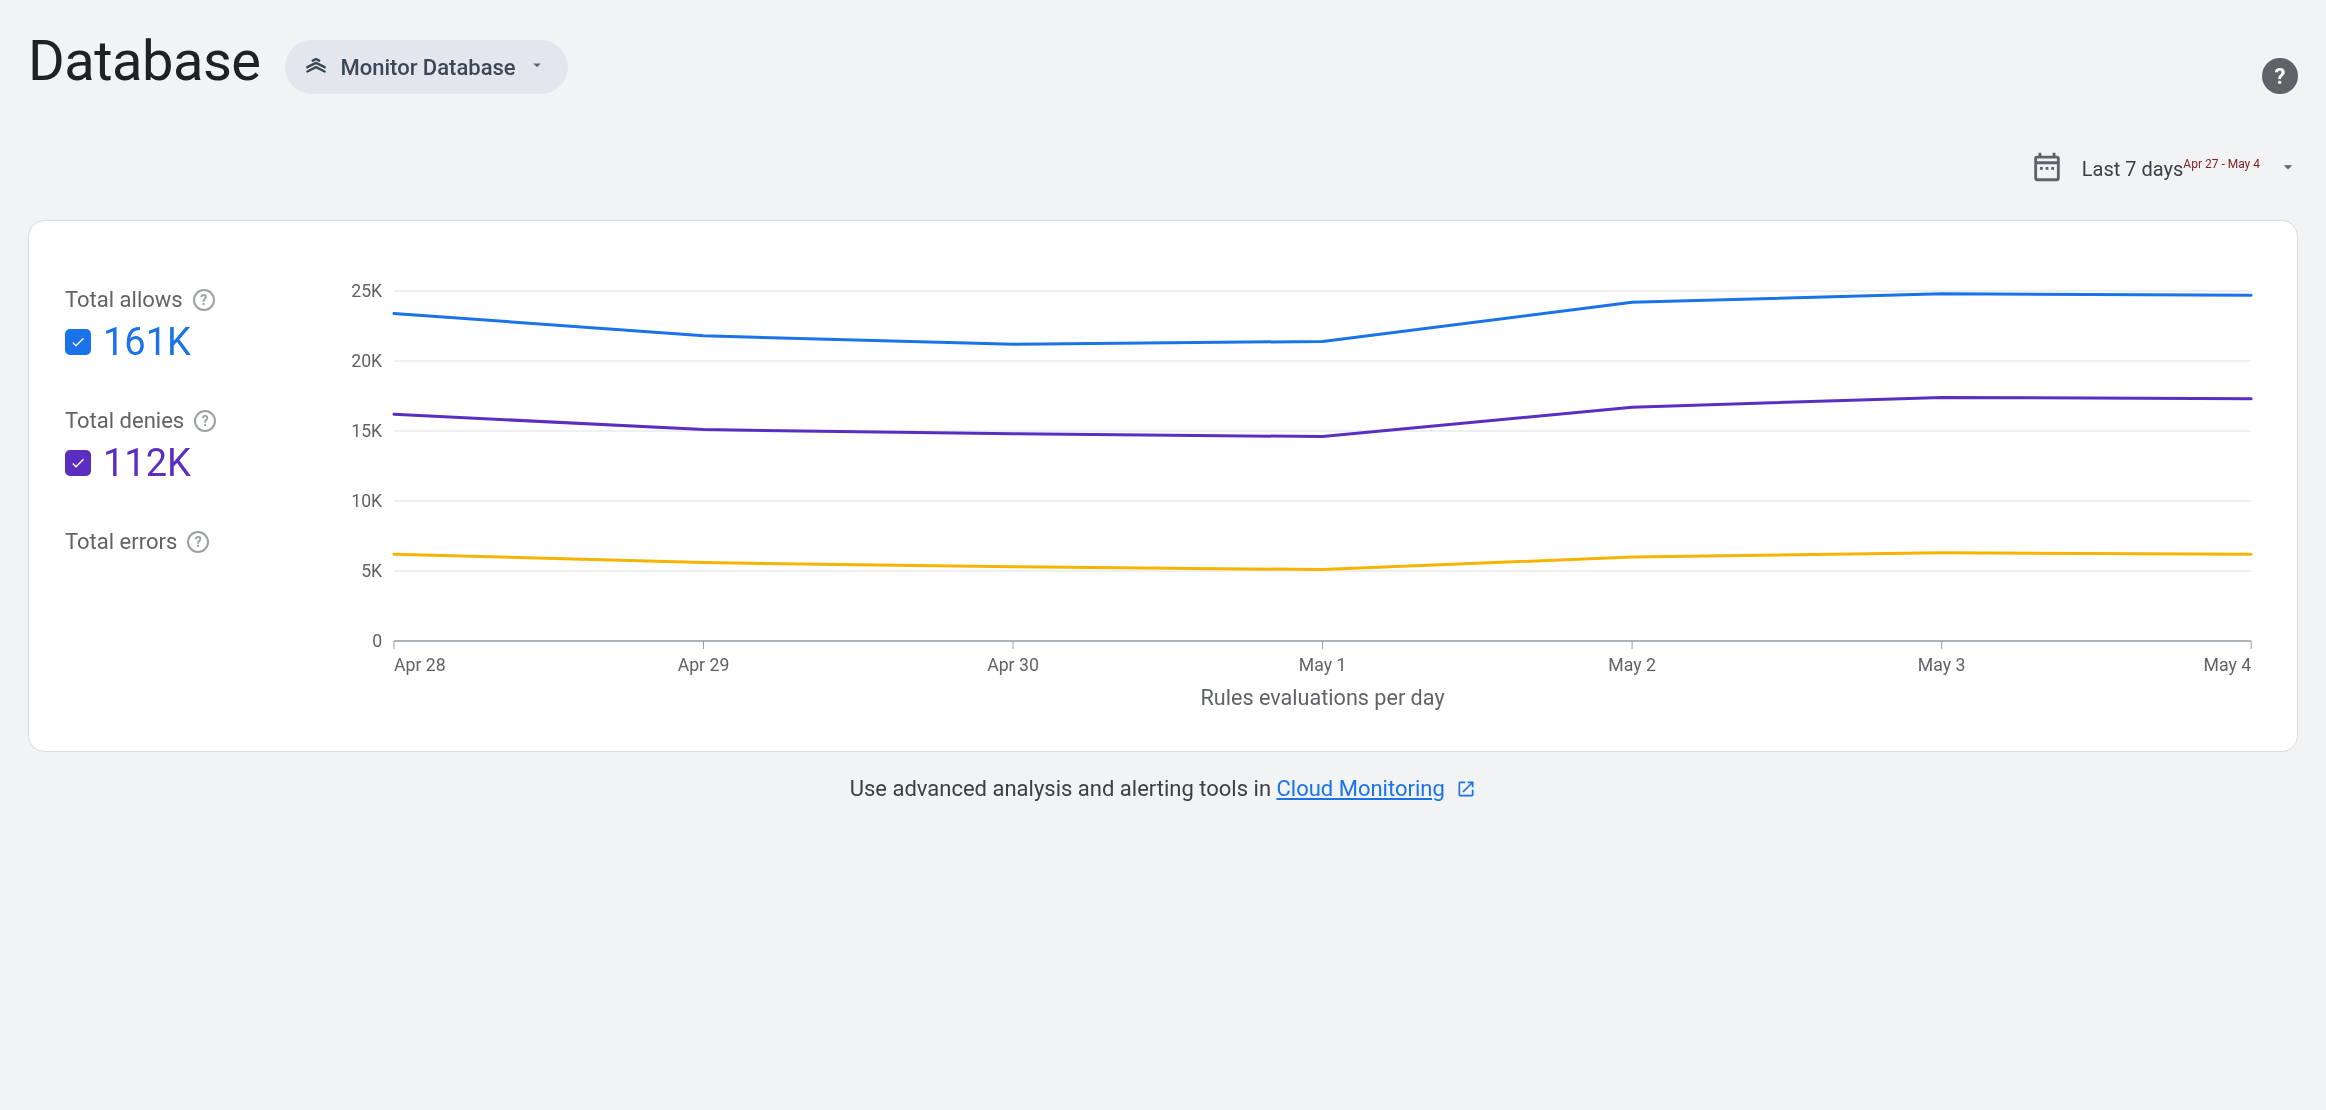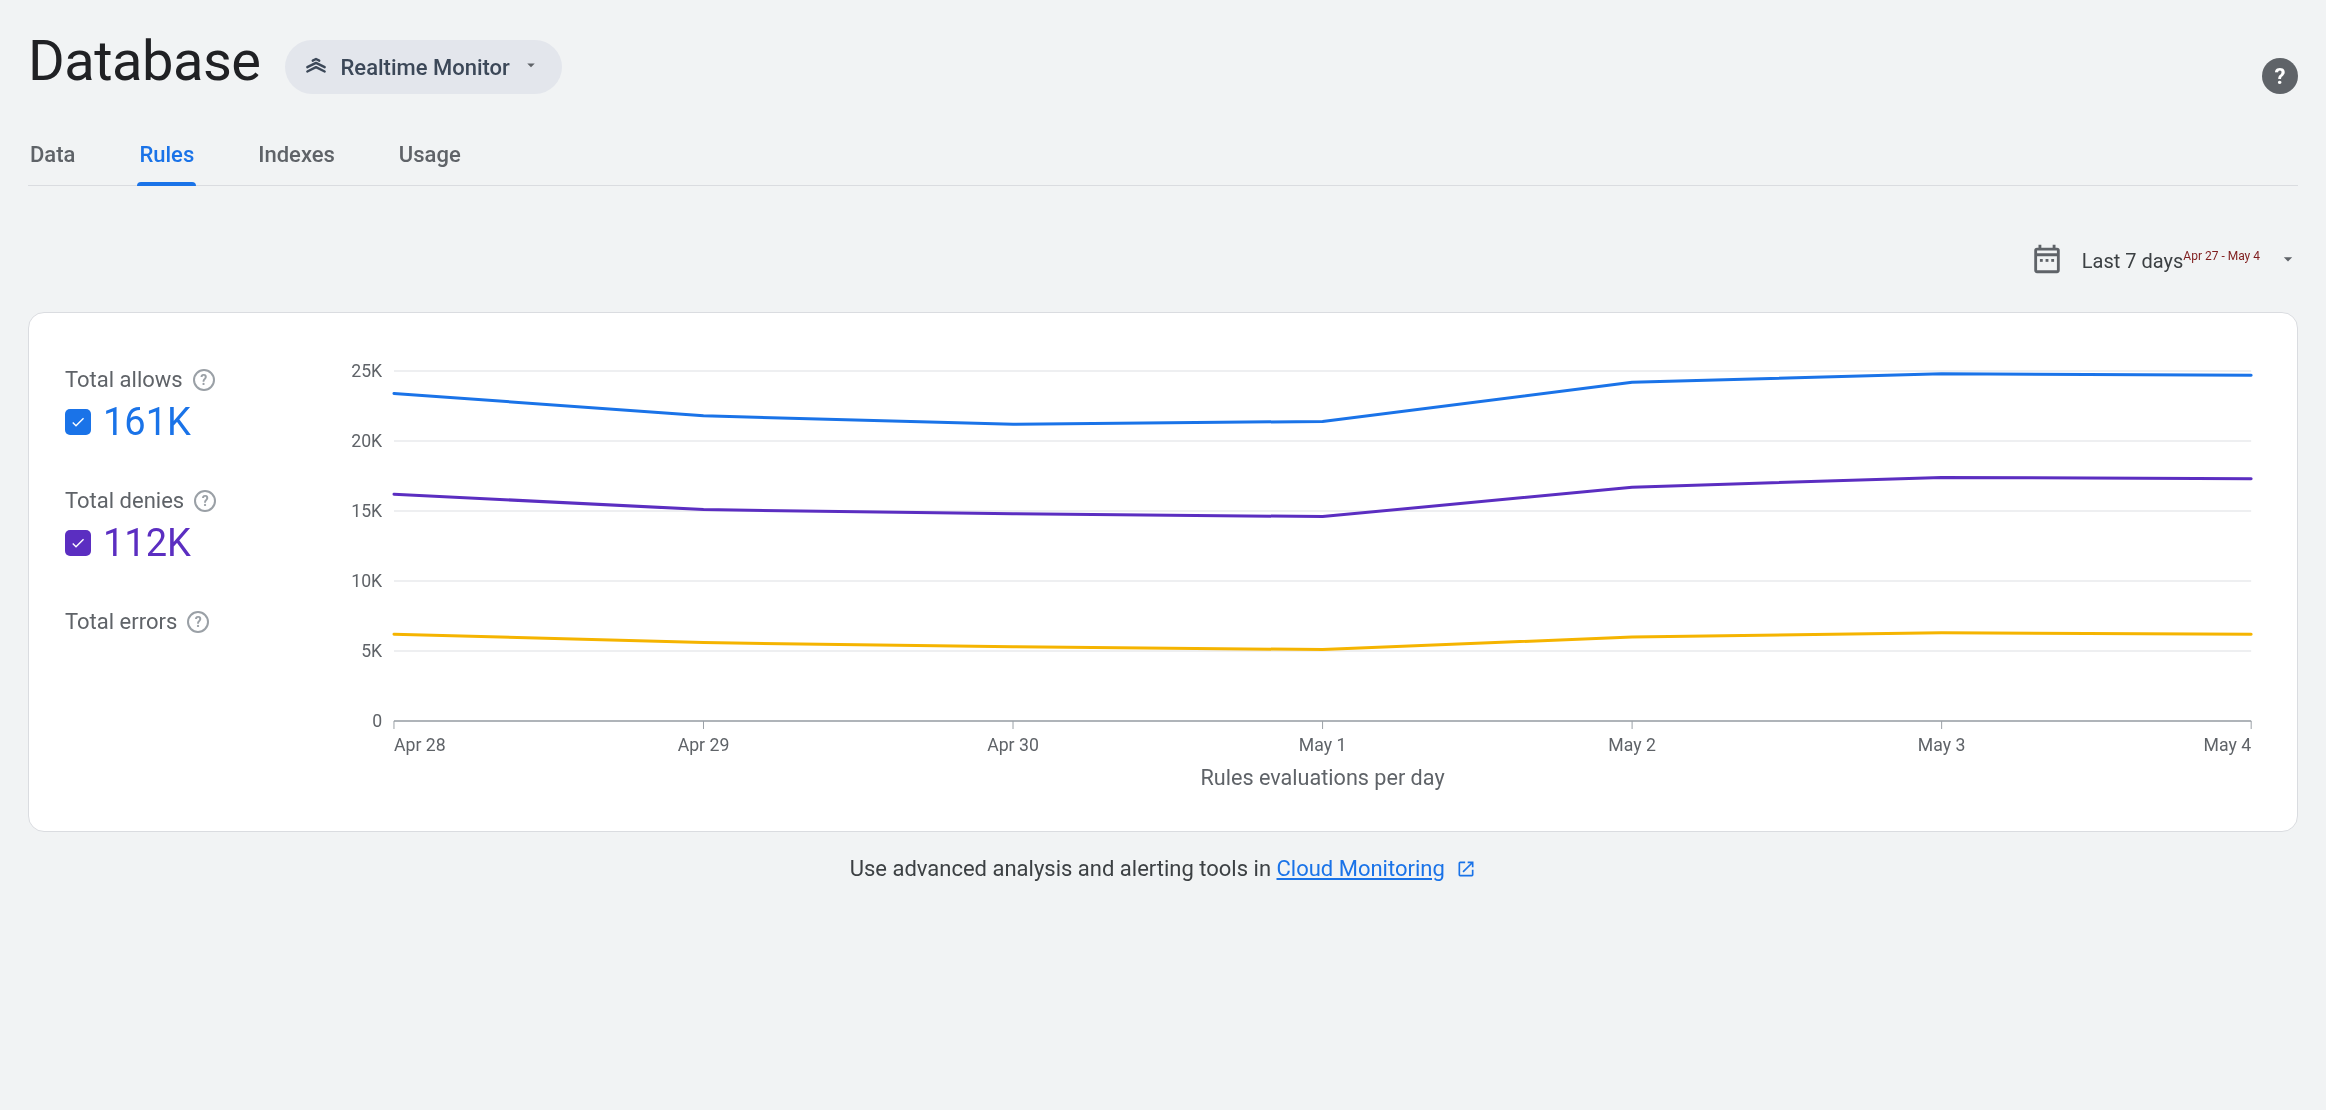--- a/index.html
+++ b/index.html
@@ -93,21 +93,21 @@
   .date-text span:last-child { font-size:12px; color:#7f1d1d; }
 
   
   .card {
     margin-top: 32px;
     background:#fff;
     border:1px solid #dadce0;
     border-radius: 16px;
     padding: 48px 36px 40px 36px;
   }
-  .card-body { display:flex; gap: 40px; }
+  .card-body { display:flex; gap: 40px; margin-top: 12px; }
 
   .legend-col { width: 230px; display:flex; flex-direction:column; gap: 44px; padding-top:6px }
   .legend-item .lg-label { display:flex; align-items:center; gap:10px; font-size:22px; color:#5f6368; }
   .lg-help {
     width:22px;height:22px;border:2px solid #9aa0a6;border-radius:50%;
     display:inline-flex;align-items:center;justify-content:center;
     font-size:14px;color:#9aa0a6;font-weight:700;
   }
   .lg-value-row { display:flex; align-items:center; gap:12px; margin-top:8px }
   .lg-check {
@@ -137,36 +137,30 @@
   <div class="header-row">
     <h1 class="page-title">Database</h1>
     <div class="db-selector">
       <span>
         <svg width="26" height="26" viewBox="0 0 24 24" fill="none">
           <path d="M4 14 L12 10 L20 14" stroke="#3c4858" stroke-width="2.2" stroke-linecap="round" stroke-linejoin="round"></path>
           <path d="M4 18 L12 14 L20 18" stroke="#3c4858" stroke-width="2.2" stroke-linecap="round" stroke-linejoin="round"></path>
           <path d="M9 8 L12 6.5 L15 8" stroke="#3c4858" stroke-width="2.2" stroke-linecap="round" stroke-linejoin="round"></path>
         </svg>
       </span>
-      <span class="db-selector-label">Realtime Monitor</span>
+      <span class="db-selector-label">Monitor Database</span>
       <span>
         <svg width="18" height="18" viewBox="0 0 24 24">
             <path d="M7 10l5 5 5-5" fill="#5f6368"></path>
           </svg>
       </span>
     </div>
     <div class="help-badge">?</div>
   </div>
 
-  <div class="tabs">
-    <div class="tab">Data</div>
-    <div class="tab active">Rules</div>
-    <div class="tab">Indexes</div>
-    <div class="tab">Usage</div>
-  </div>
 
   <div class="subrow">
     <div class="date-picker">
       <span>
         <svg width="34" height="34" viewBox="0 0 24 24" fill="#5f6368">
           <path d="M19 4h-1V2h-2v2H8V2H6v2H5a2 2 0 0 0-2 2v14a2 2 0 0 0 2 2h14a2 2 0 0 0 2-2V6a2 2 0 0 0-2-2zm0 16H5V10h14v10zM5 8V6h14v2H5z"></path>
           <rect x="7" y="12" width="2" height="2"></rect>
             <rect x="11" y="12" width="2" height="2"></rect>
             <rect x="15" y="12" width="2" height="2"></rect>
         </svg>

